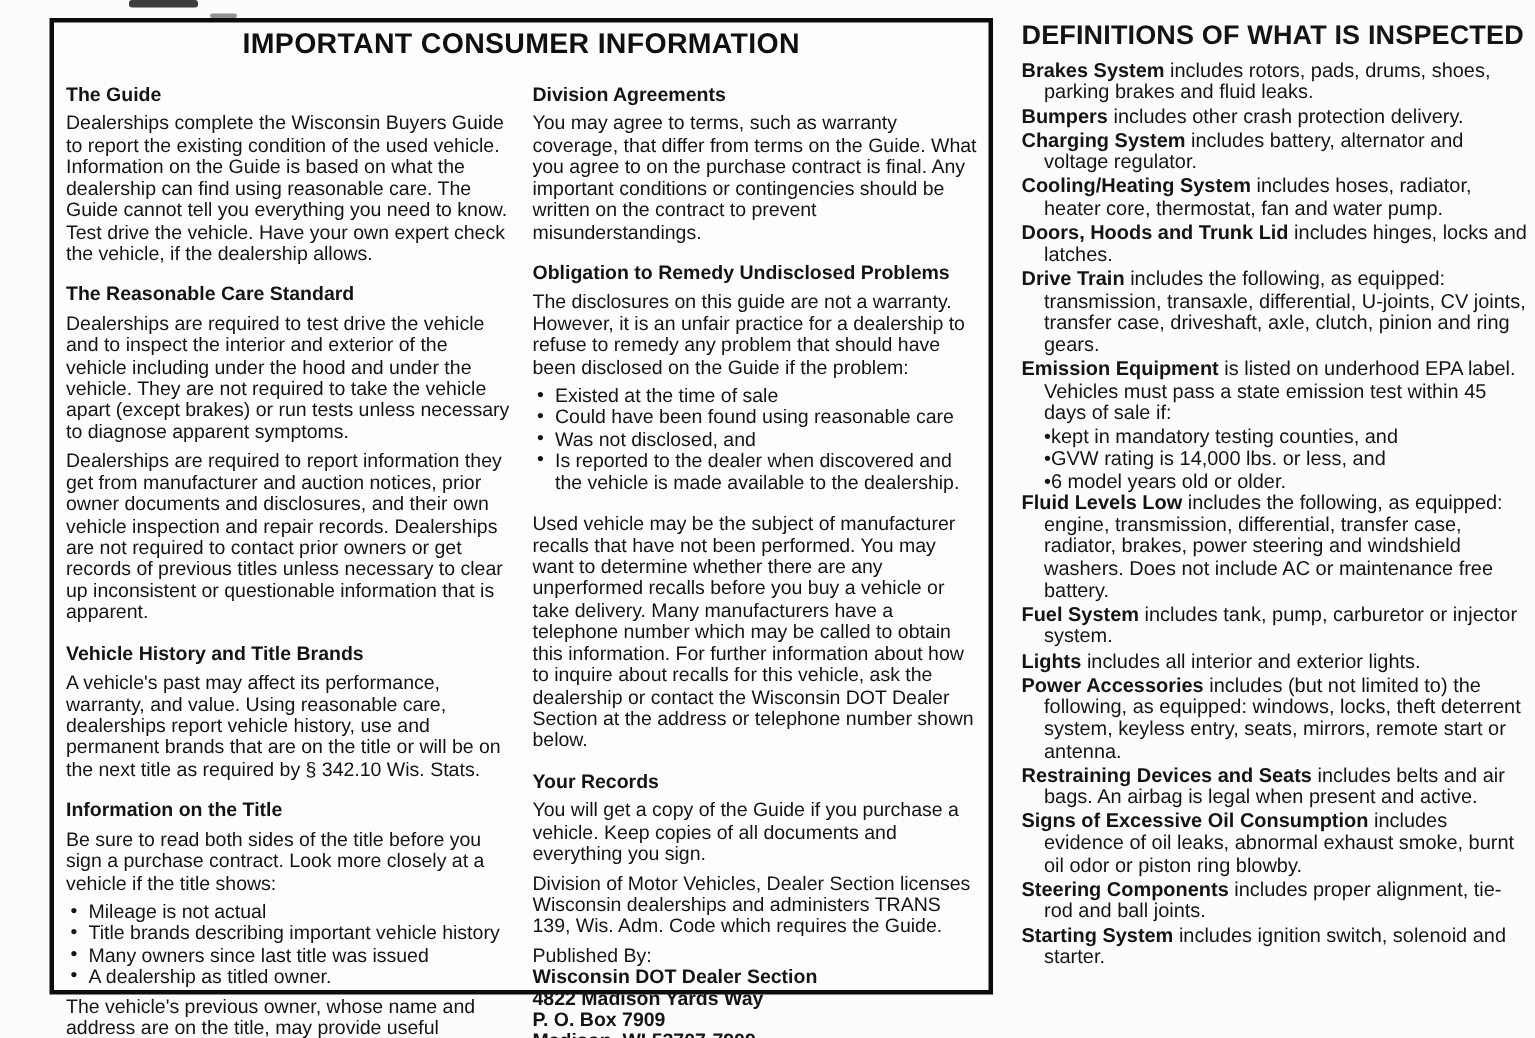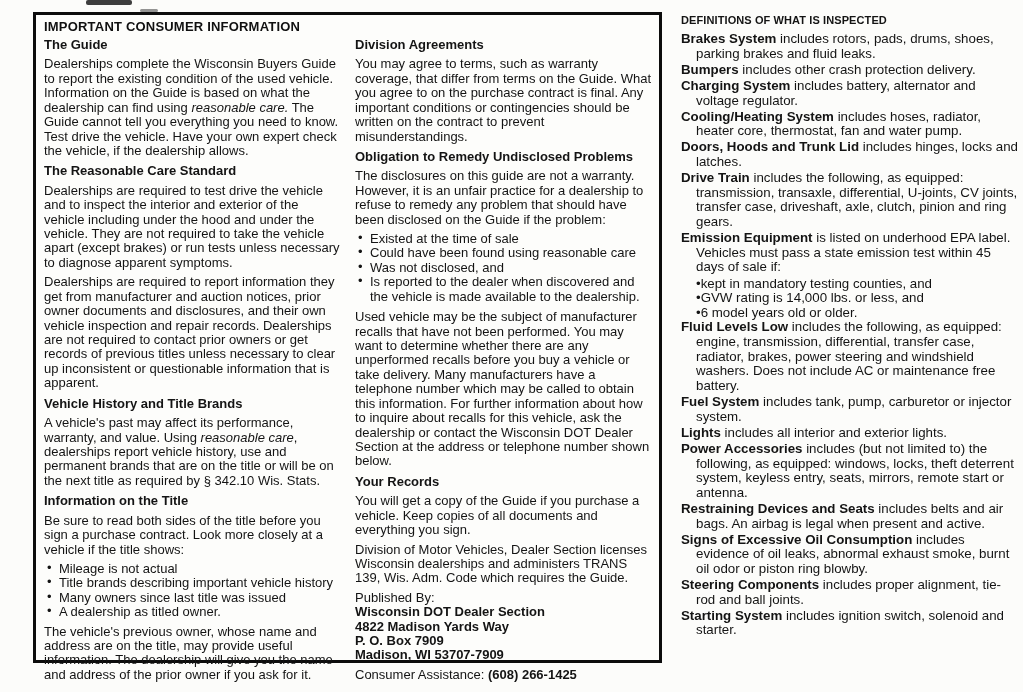--- a/index.html
+++ b/index.html
@@ -13,45 +13,45 @@
   .scan-smudge{position:absolute;left:86px;top:0;width:46px;height:5px;background:#1c1c1c;border-radius:2px;opacity:.85;}
   .scan-smudge2{position:absolute;left:140px;top:9px;width:18px;height:3px;background:#2a2a2a;border-radius:2px;opacity:.5;}
 
   
   .info-box{
     position:absolute;left:33px;top:12px;width:629px;height:651px;
     box-sizing:border-box;border:3px solid #0c0c0c;
     padding:3px 8px 4px 8px;background:#fdfdfb;
   }
   .box-title{
-    font-weight:700;font-size:13px;letter-spacing:.2px;
+    text-align:center;font-weight:700;font-size:19px;letter-spacing:.2px;
     margin:1px 0 2px 0;color:#101010;
   }
   .cols{display:flex;gap:15px;}
   .col{flex:1;min-width:0;font-size:13px;line-height:1.11;}
 
   .section{margin-top:6px;}
   .section:first-child{margin-top:2px;}
   .sec-heading{font-weight:700;}
-  .block{margin-top:2px;}
+  .block{margin-top:13px;}
   .block + .block{margin-top:5px;}
   .line{min-height:14px;}
-  .it{font-style:italic;}
+  .it{}
   .bd{font-weight:700;}
 
   .ul{margin:0;}
   .ul-item{position:relative;padding-left:15px;}
   .ul-item .bullet{position:absolute;left:3px;top:-1px;font-size:13px;}
 
   
   .defs{
     position:absolute;left:681px;top:14px;width:338px;
     font-size:13.3px;line-height:1.1;
   }
-  .defs-title{font-weight:700;font-size:11px;letter-spacing:.1px;margin:0 0 6px 0;}
+  .defs-title{font-weight:700;font-size:18px;letter-spacing:.1px;margin:0 0 6px 0;}
   .def-item{padding-left:15px;text-indent:-15px;margin-bottom:1.5px;}
   .def-term{font-weight:700;}
   .def-bullet{padding-left:24px;text-indent:-9px;margin-bottom:0;}
 </style>
 </head>
 <body>
 
 <div class="scan-smudge"></div>
 <div class="scan-smudge2"></div>
 

